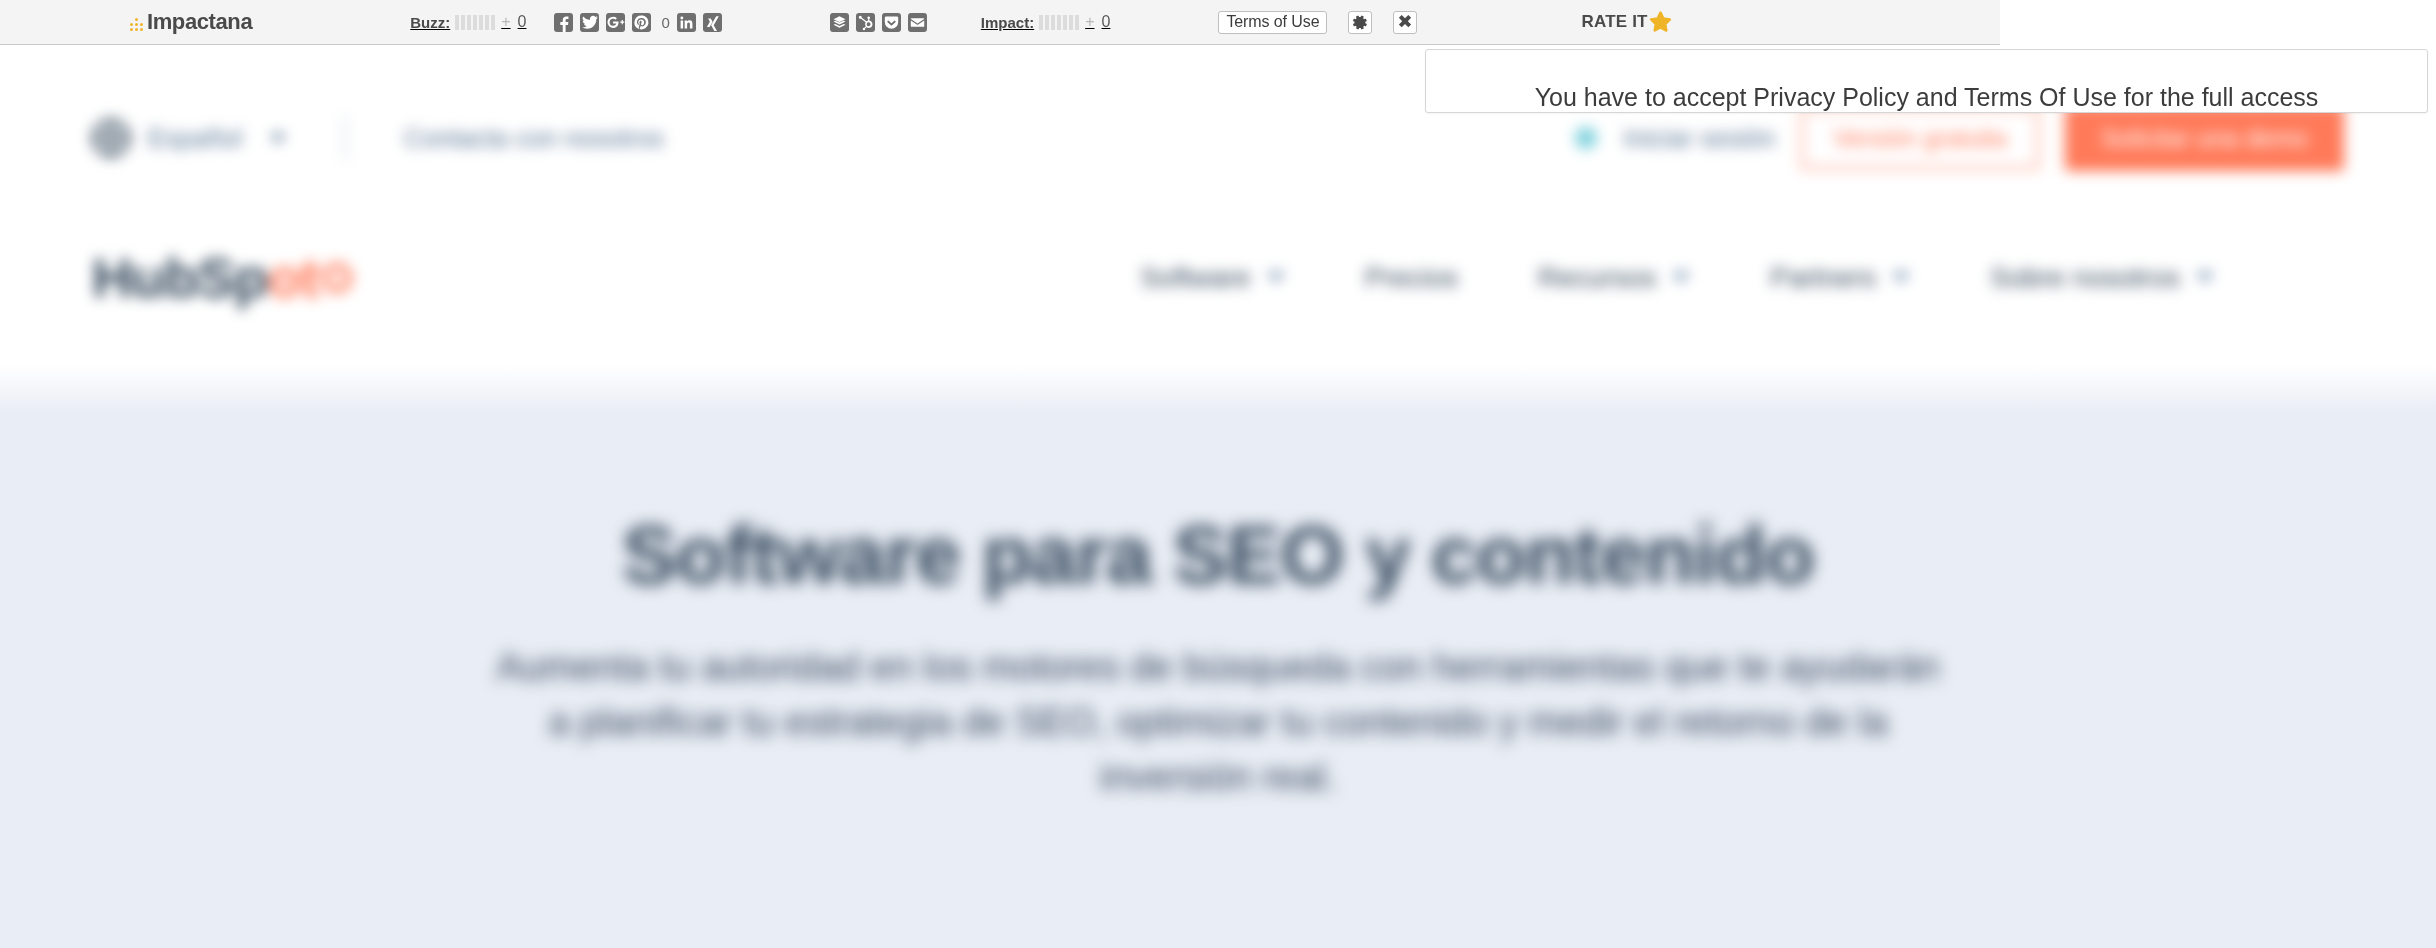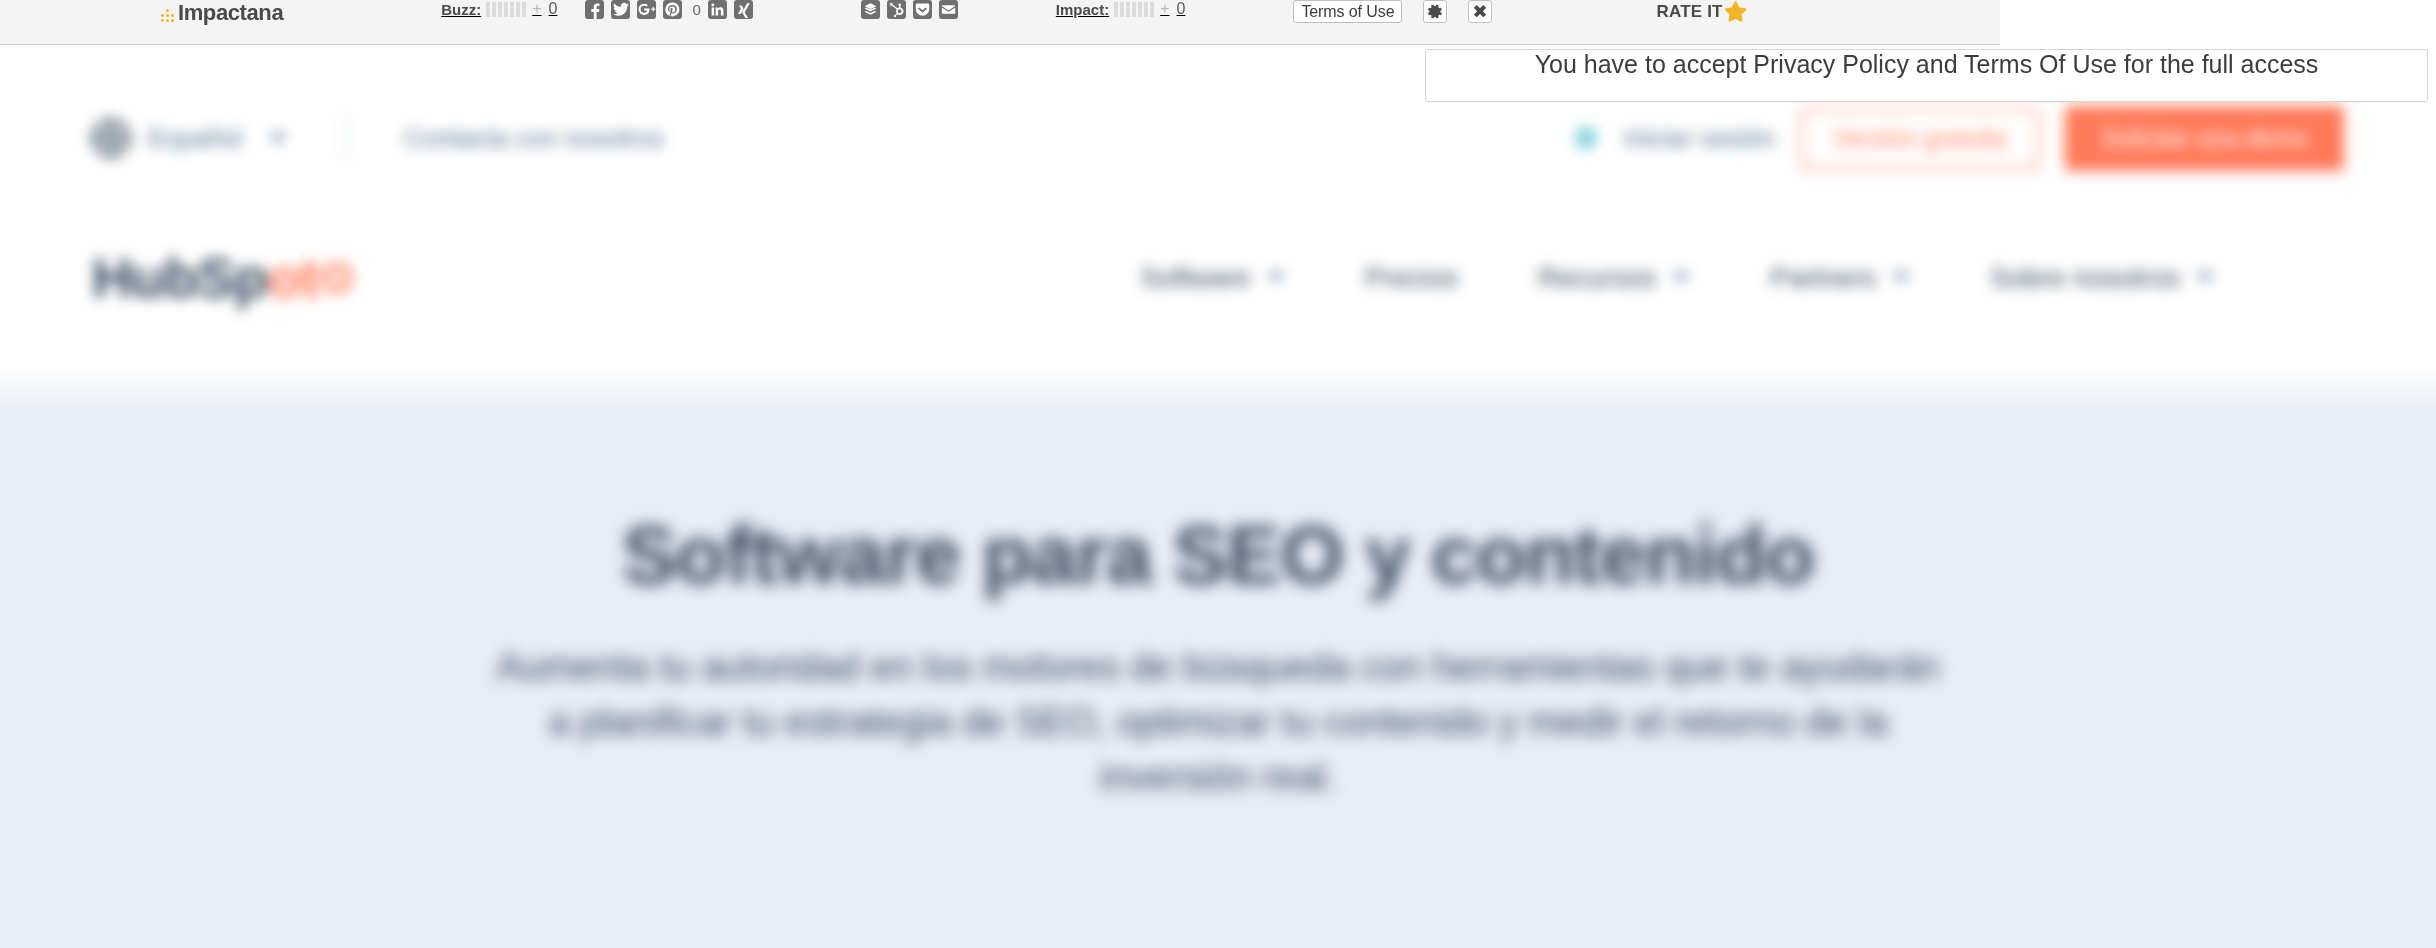--- a/index.html
+++ b/index.html
@@ -229,24 +229,23 @@
   #impactana-toolbar {
     position: absolute;
     left: 0;
     top: 0;
     width: 2000px;
     height: 45px;
     background: #f4f4f4;
     border-bottom: 1px solid #c9c9c9;
     box-sizing: border-box;
     display: flex;
-    align-items: flex-start;
+    align-items: center;
     z-index: 20;
     font-family: "Liberation Sans", sans-serif;
-    padding-left: 31px;
   }
 
   #impactana-brand {
     display: flex;
     align-items: center;
     margin-left: 130px;
     flex: none;
   }
   #brand-dots {
     display: grid;
@@ -311,21 +310,21 @@
     align-items: center;
     gap: 7px;
     margin-left: 28px;
   }
   #content-icons {
     display: flex;
     align-items: center;
     gap: 7px;
     margin-left: 108px;
   }
-  #impact-group { margin-left: 98px; }
+  #impact-group { margin-left: 54px; }
 
   .sq-icon {
     width: 19px;
     height: 19px;
     border-radius: 3px;
     background: #6f6f6f;
     display: inline-flex;
     align-items: center;
     justify-content: center;
     flex: none;
@@ -375,27 +374,27 @@
     color: #4a4a4a;
     letter-spacing: 0.2px;
   }
 
   
   #privacy-banner {
     position: absolute;
     left: 1425px;
     top: 49px;
     width: 1003px;
-    height: 53px;
+    height: 64px;
     background: #ffffff;
     border: 1px solid #d6d6d6;
     border-radius: 3px;
     box-sizing: border-box;
     display: flex;
-    align-items: flex-start;
+    align-items: flex-end;
     justify-content: center;
     z-index: 30;
     box-shadow: 0 1px 2px rgba(0,0,0,0.05);
   }
   #privacy-banner-text {
     font-size: 25px;
     color: #3c3c3c;
     white-space: nowrap;
   }
 </style>

